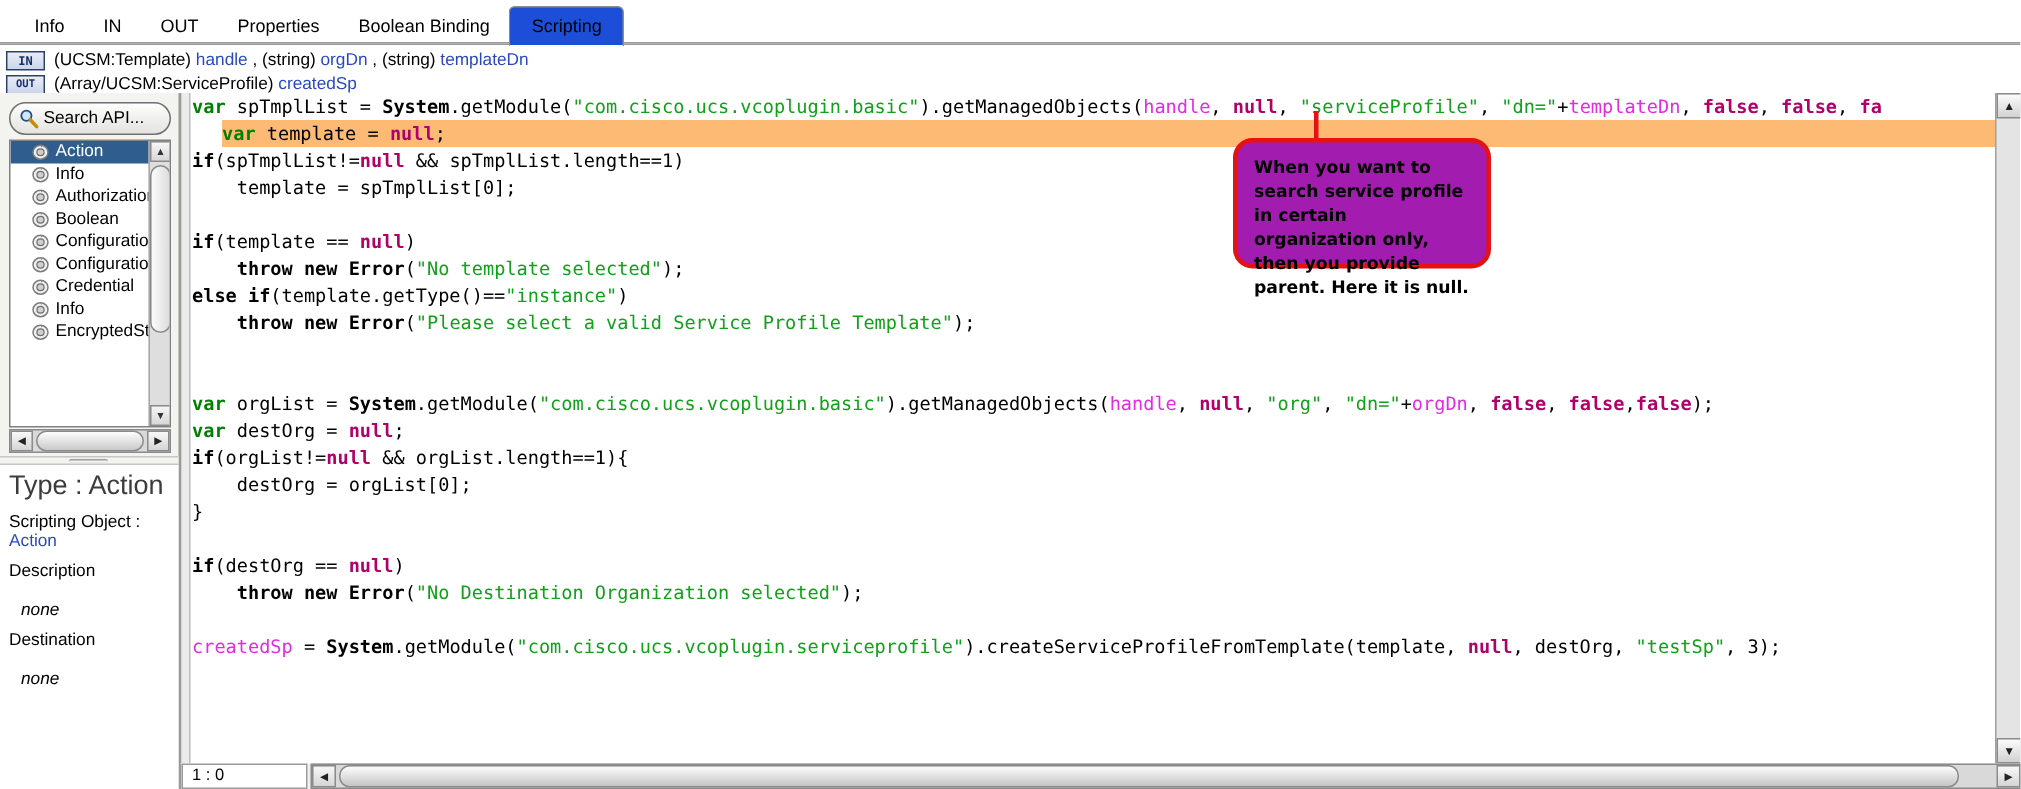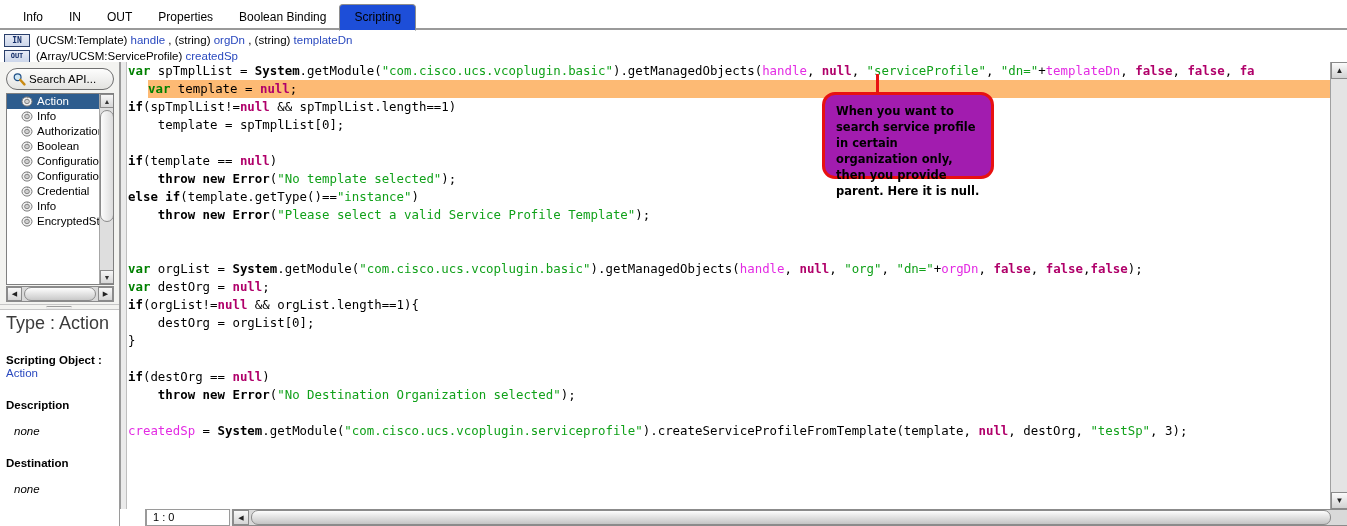--- a/index.html
+++ b/index.html
@@ -197,21 +197,21 @@
     position: absolute; left: 0; top: 248px;
     width: 119px; height: 278px;
     background: #ffffff;
     padding: 0 6px;
     overflow: hidden;
   }
   #typeinfo .title {
     font-size: 18px; color: #3c3c3c; margin-top: 3px; white-space: nowrap;
   }
   #typeinfo .section {
-    font-size: 11.5px; font-weight: bold; color: #000; margin-top: 20px;
+    font-size: 11.5px; font-weight: normal; color: #000; margin-top: 8px;
   }
   #typeinfo .linkval {
     font-size: 11.5px; color: #2a49bf; margin-top: 1px;
   }
   #typeinfo .noneval {
     font-size: 11.5px; font-style: italic; color: #000; margin-top: 14px; padding-left: 8px;
   }
 
   
   #editor {
@@ -259,21 +259,20 @@
   }
   #v-scroll .arrow.top { top: 0; }
   #v-scroll .arrow.bot { bottom: 0; }
 
   
   #bottombar {
     position: absolute; left: 120px; top: 509px;
     width: 1045px; height: 17px;
     background: #f0f0f0;
     border-left: 1px solid #9a9a9a;
-    margin-left: 25px;
   }
   #caretpos {
     position: absolute; left: 0; top: 0;
     width: 84px; height: 17px;
     background: #ffffff;
     border: 1px solid #9a9a9a;
     font-size: 11px; line-height: 15px;
     padding-left: 6px; color: #000;
   }
   #hscroll-code {

